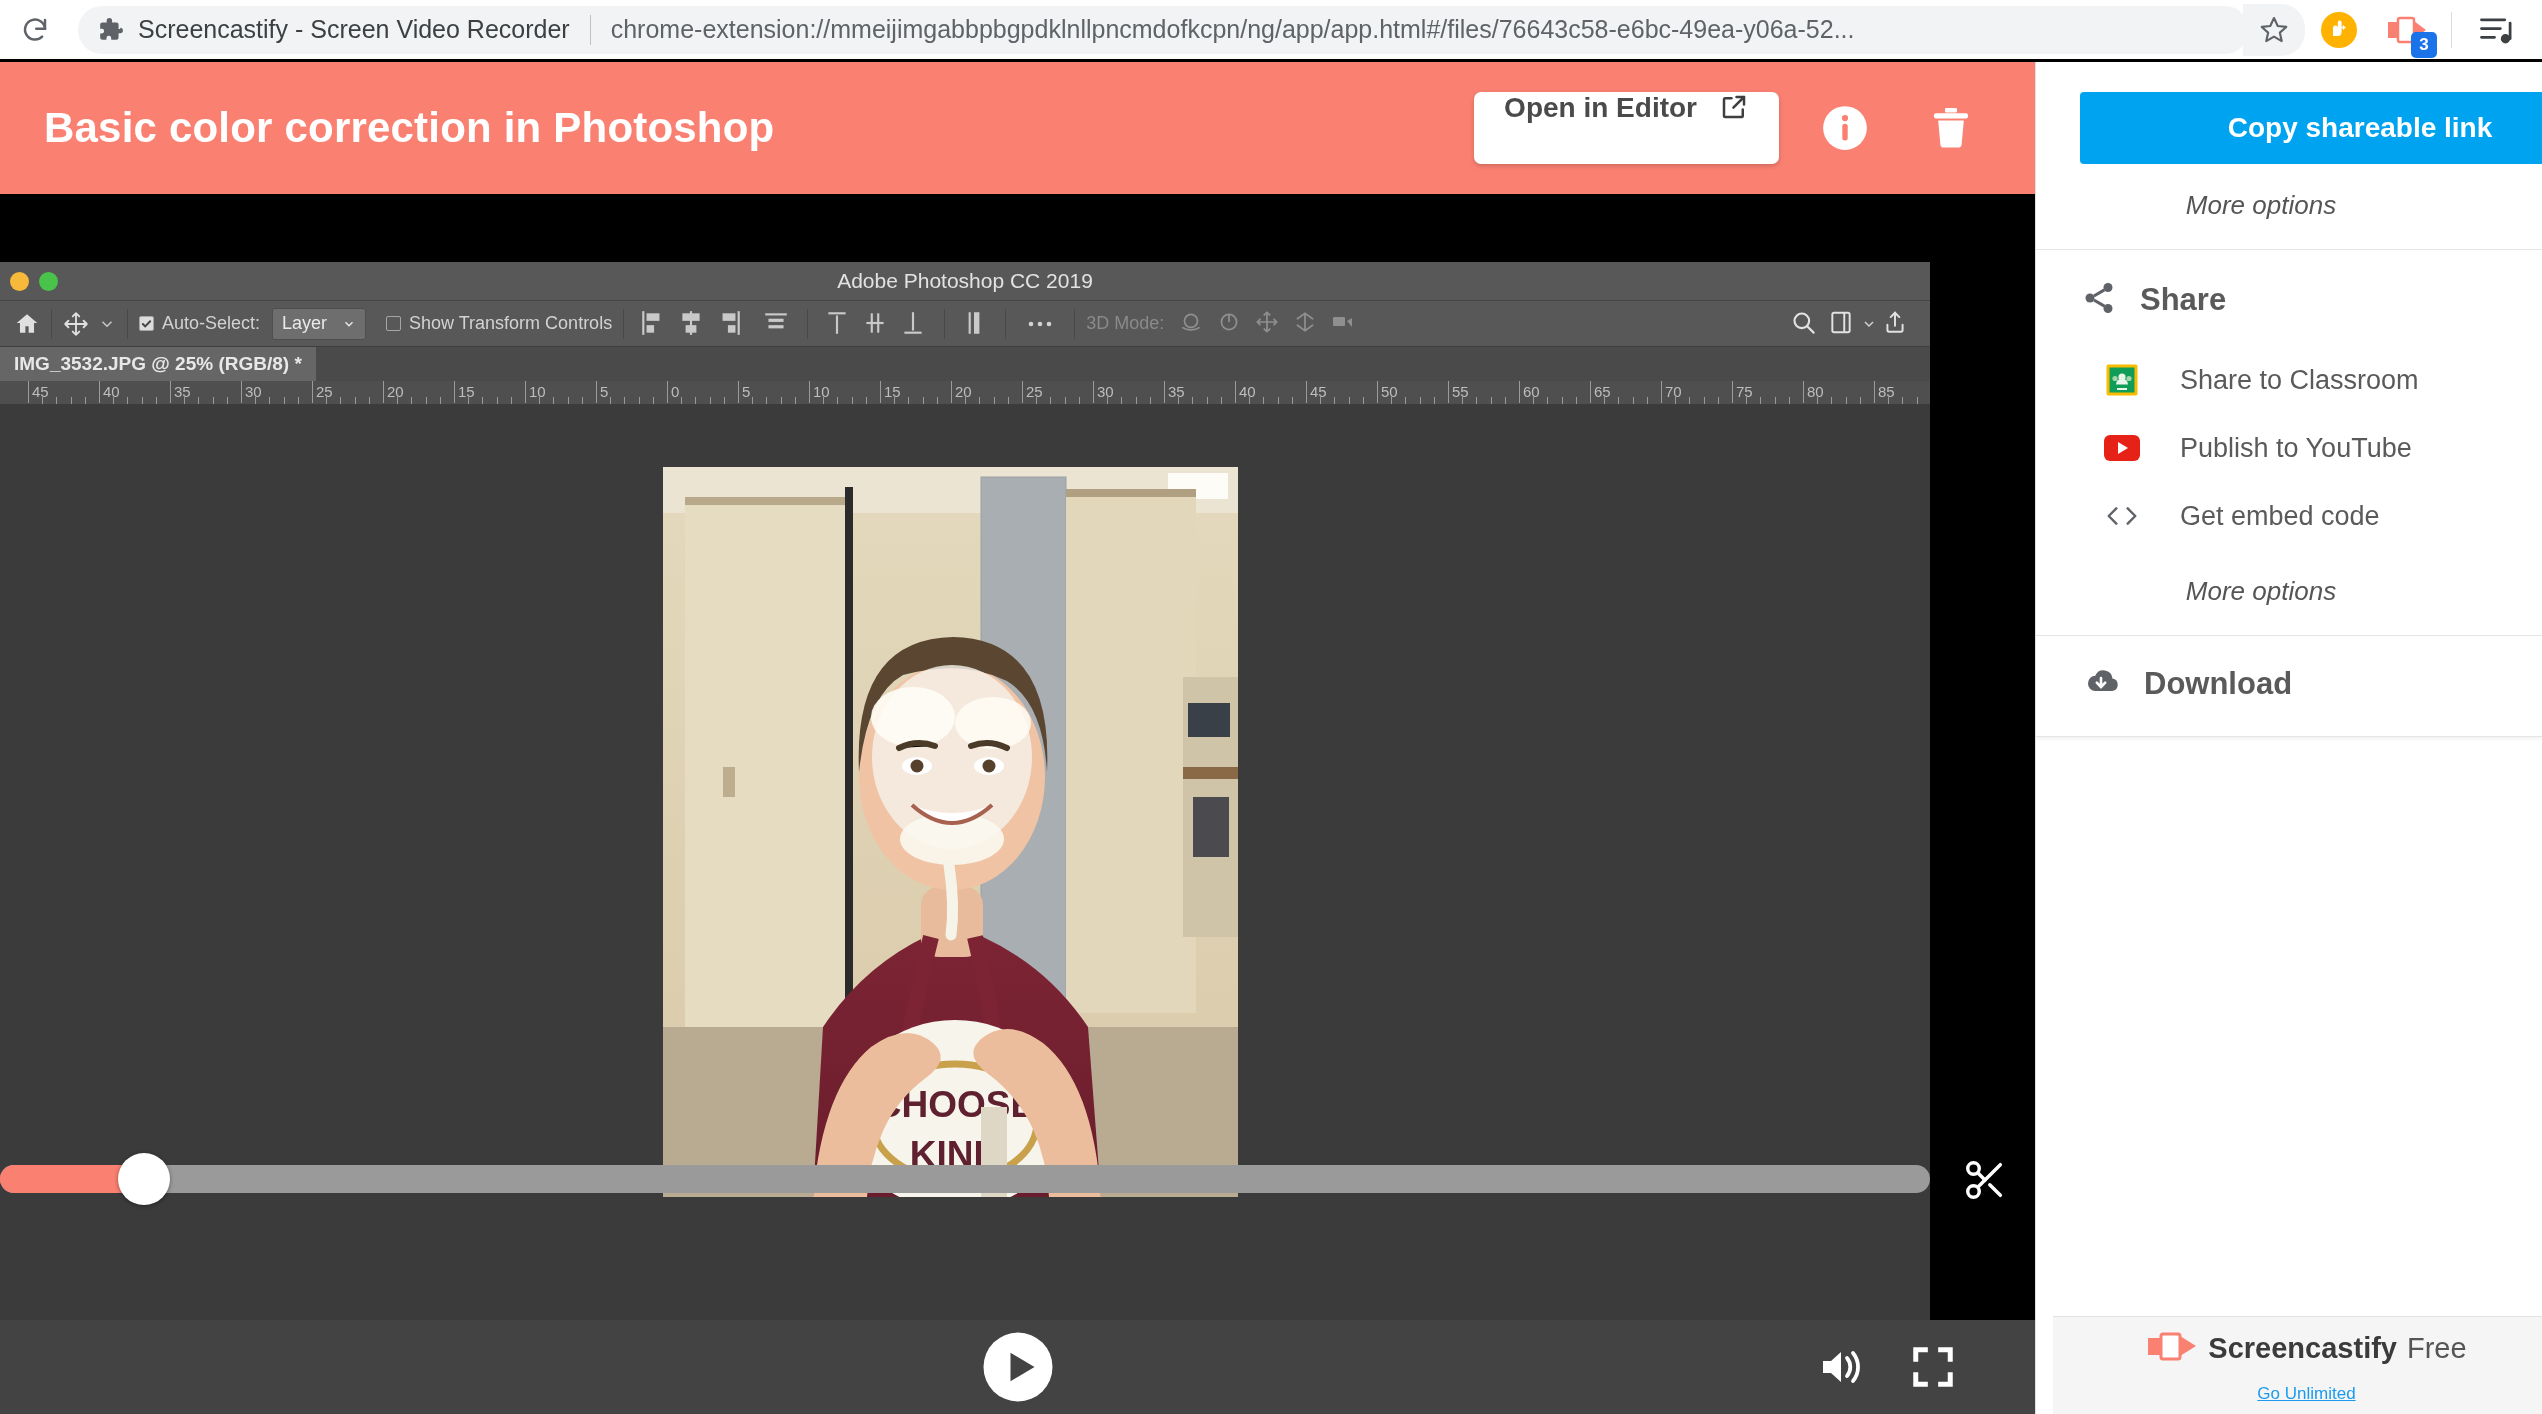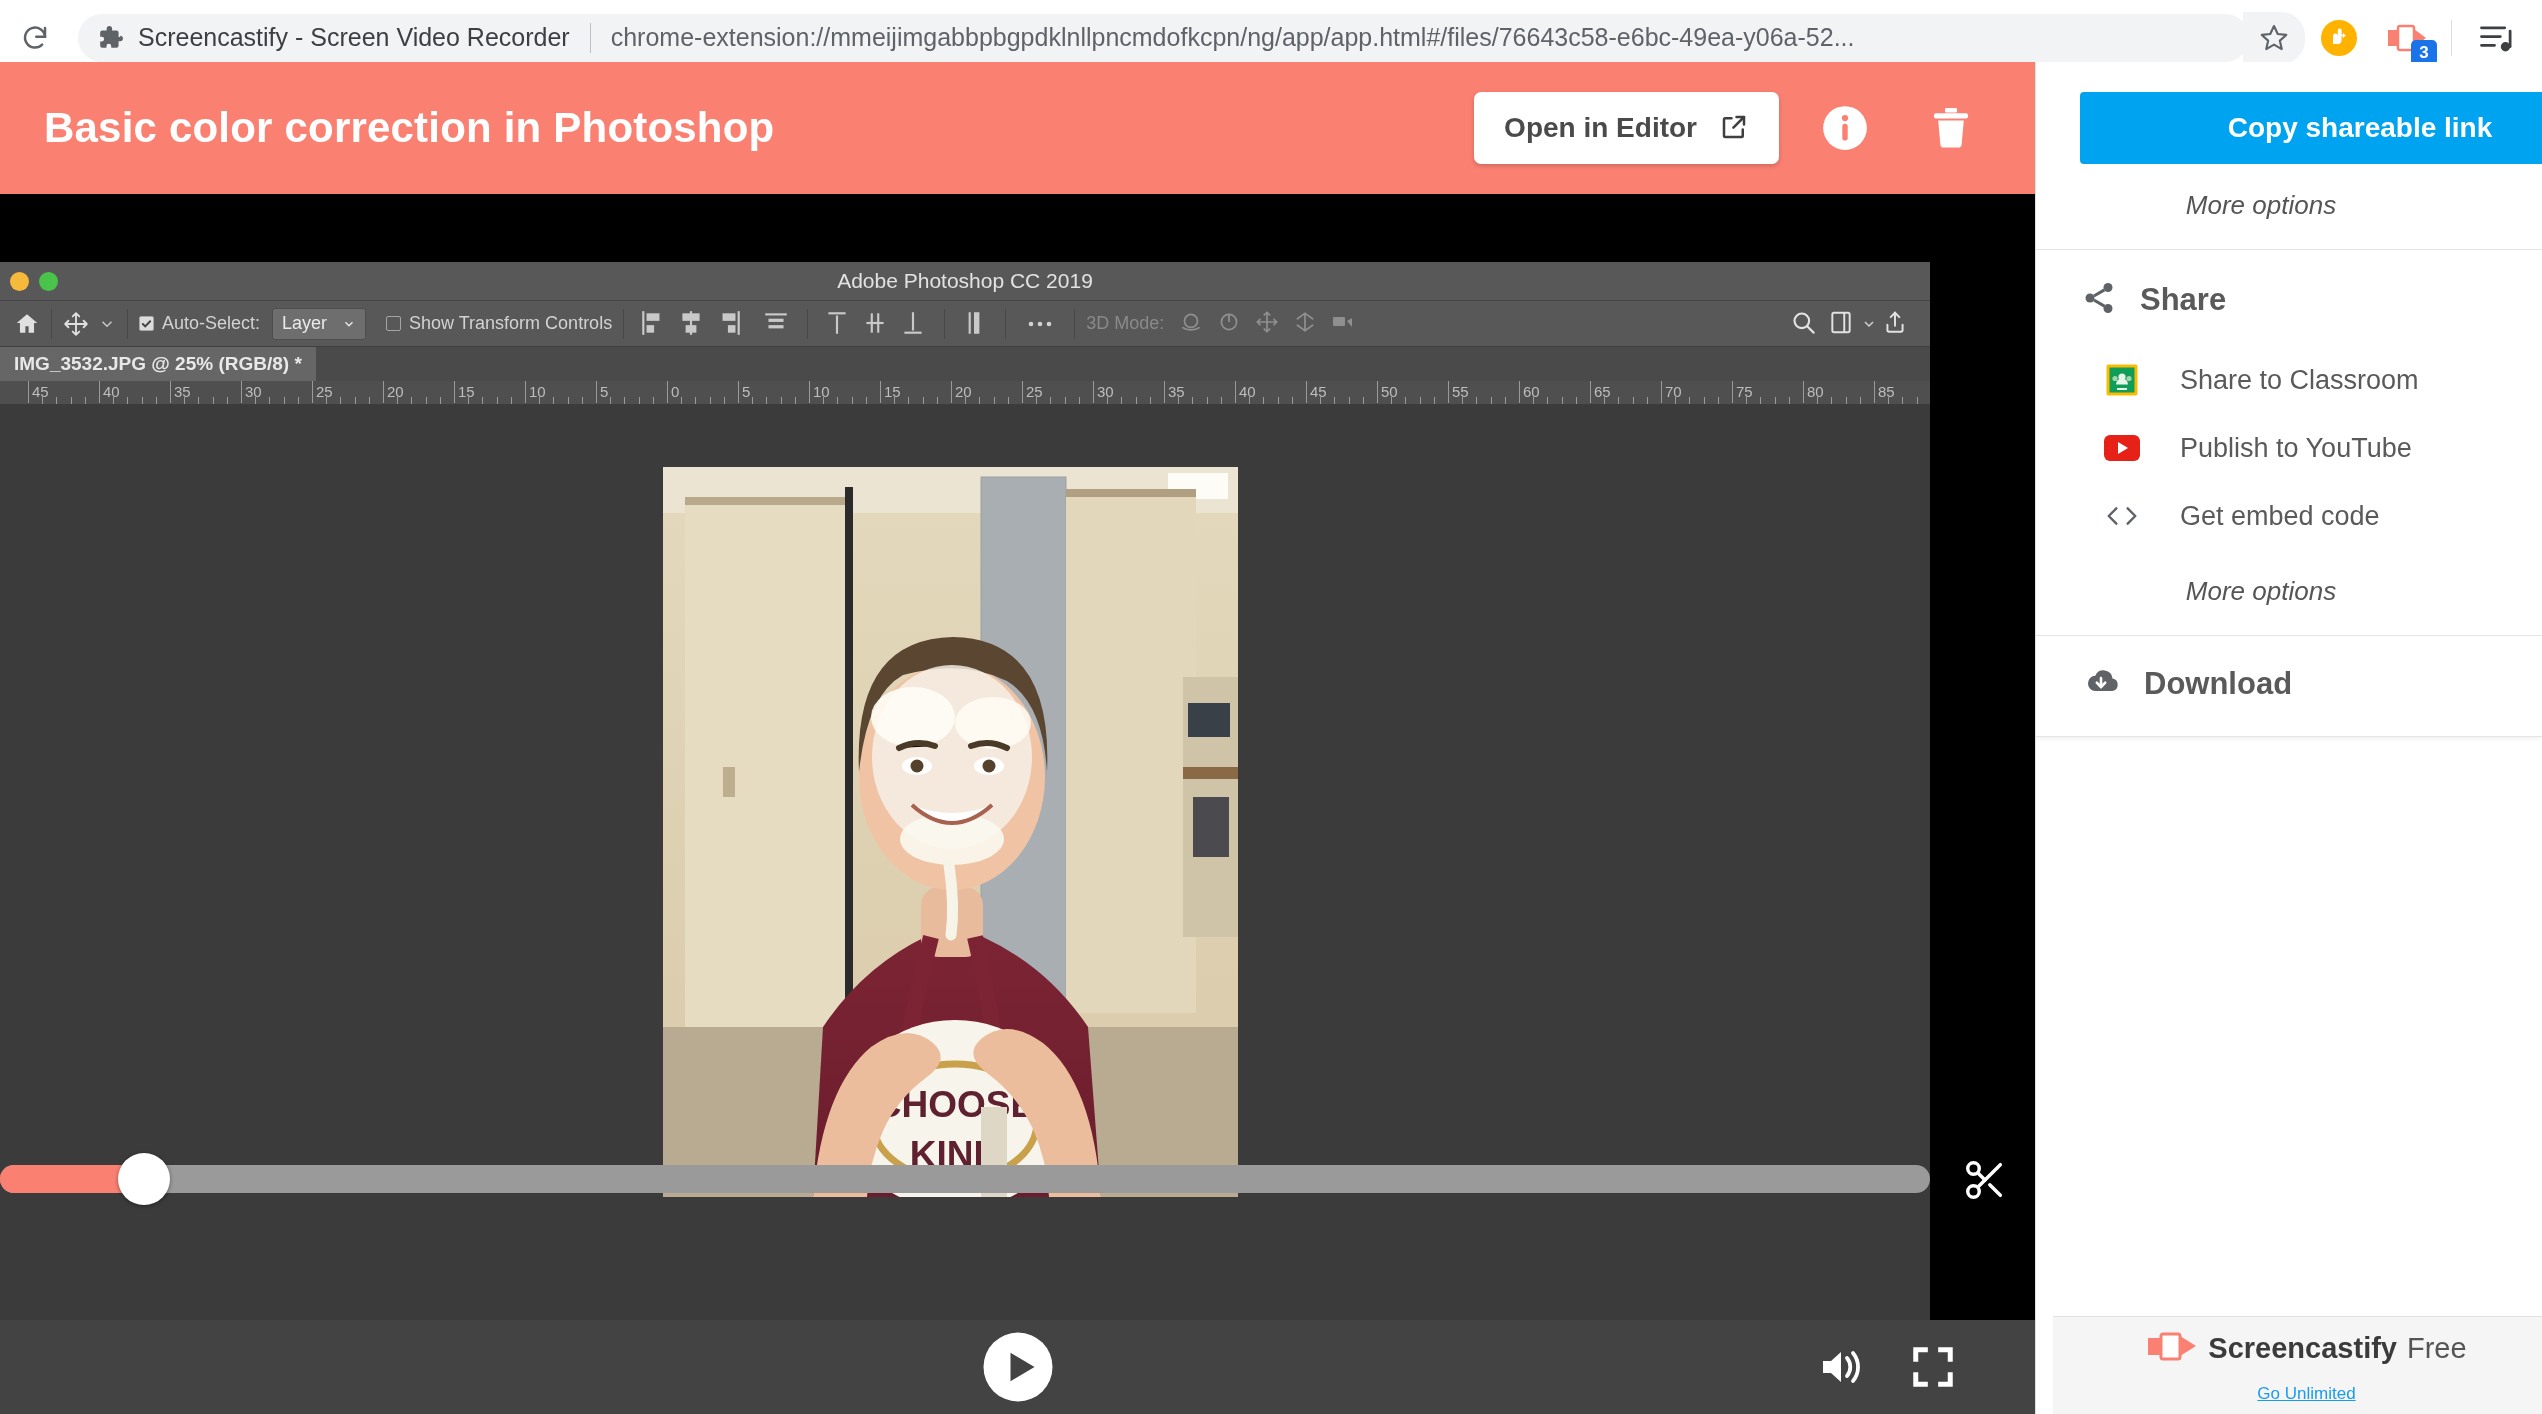--- a/index.html
+++ b/index.html
@@ -4,23 +4,23 @@
 <style>
   * { box-sizing: border-box; margin: 0; padding: 0; }
   html, body {
     width: 2542px; height: 1414px;
     font-family: "Liberation Sans", sans-serif;
     overflow: hidden; background: #fff;
   }
 
   
   #browser-bar {
-    position: absolute; left: 0; top: 10px; width: 2542px; height: 62px;
+    position: absolute; left: 0; top: 0; width: 2542px; height: 62px;
     background: #ffffff; display: flex; align-items: center;
-    border-bottom: 7px solid #000000;
+    border-bottom: 3px solid #000000;
   }
   #reload-btn {
     width: 54px; height: 54px; margin-left: 8px; flex: none;
     display: flex; align-items: center; justify-content: center;
     border-radius: 50%; cursor: pointer;
   }
   #omnibox {
     flex: 1; height: 48px; margin: 0 8px 0 16px;
     background: #f1f3f4; border-radius: 24px;
     display: flex; align-items: center; padding: 0 20px;
@@ -74,21 +74,21 @@
     background: #fa8072; display: flex; align-items: center;
     padding: 0 44px;
   }
   #video-title {
     color: #ffffff; font-size: 42px; font-weight: 700;
     letter-spacing: 0.2px; flex: 1; white-space: nowrap;
     overflow: hidden; text-overflow: ellipsis;
   }
   #open-editor-btn {
     background: #ffffff; border: none; border-radius: 7px;
-    height: 72px; padding: 0 30px; display: flex; align-items: center;
+    height: 72px; padding: 0 30px; display: flex; 
     gap: 22px; cursor: pointer; box-shadow: 0 2px 5px rgba(0,0,0,0.18);
     flex: none;
   }
   #open-editor-label {
     font-size: 28px; font-weight: 700; color: #4a4a4a; white-space: nowrap;
   }
   .hdr-icon-btn {
     width: 80px; height: 80px; flex:none; margin-left: 26px;
     display:flex; align-items:center; justify-content:center; cursor:pointer;
   }

